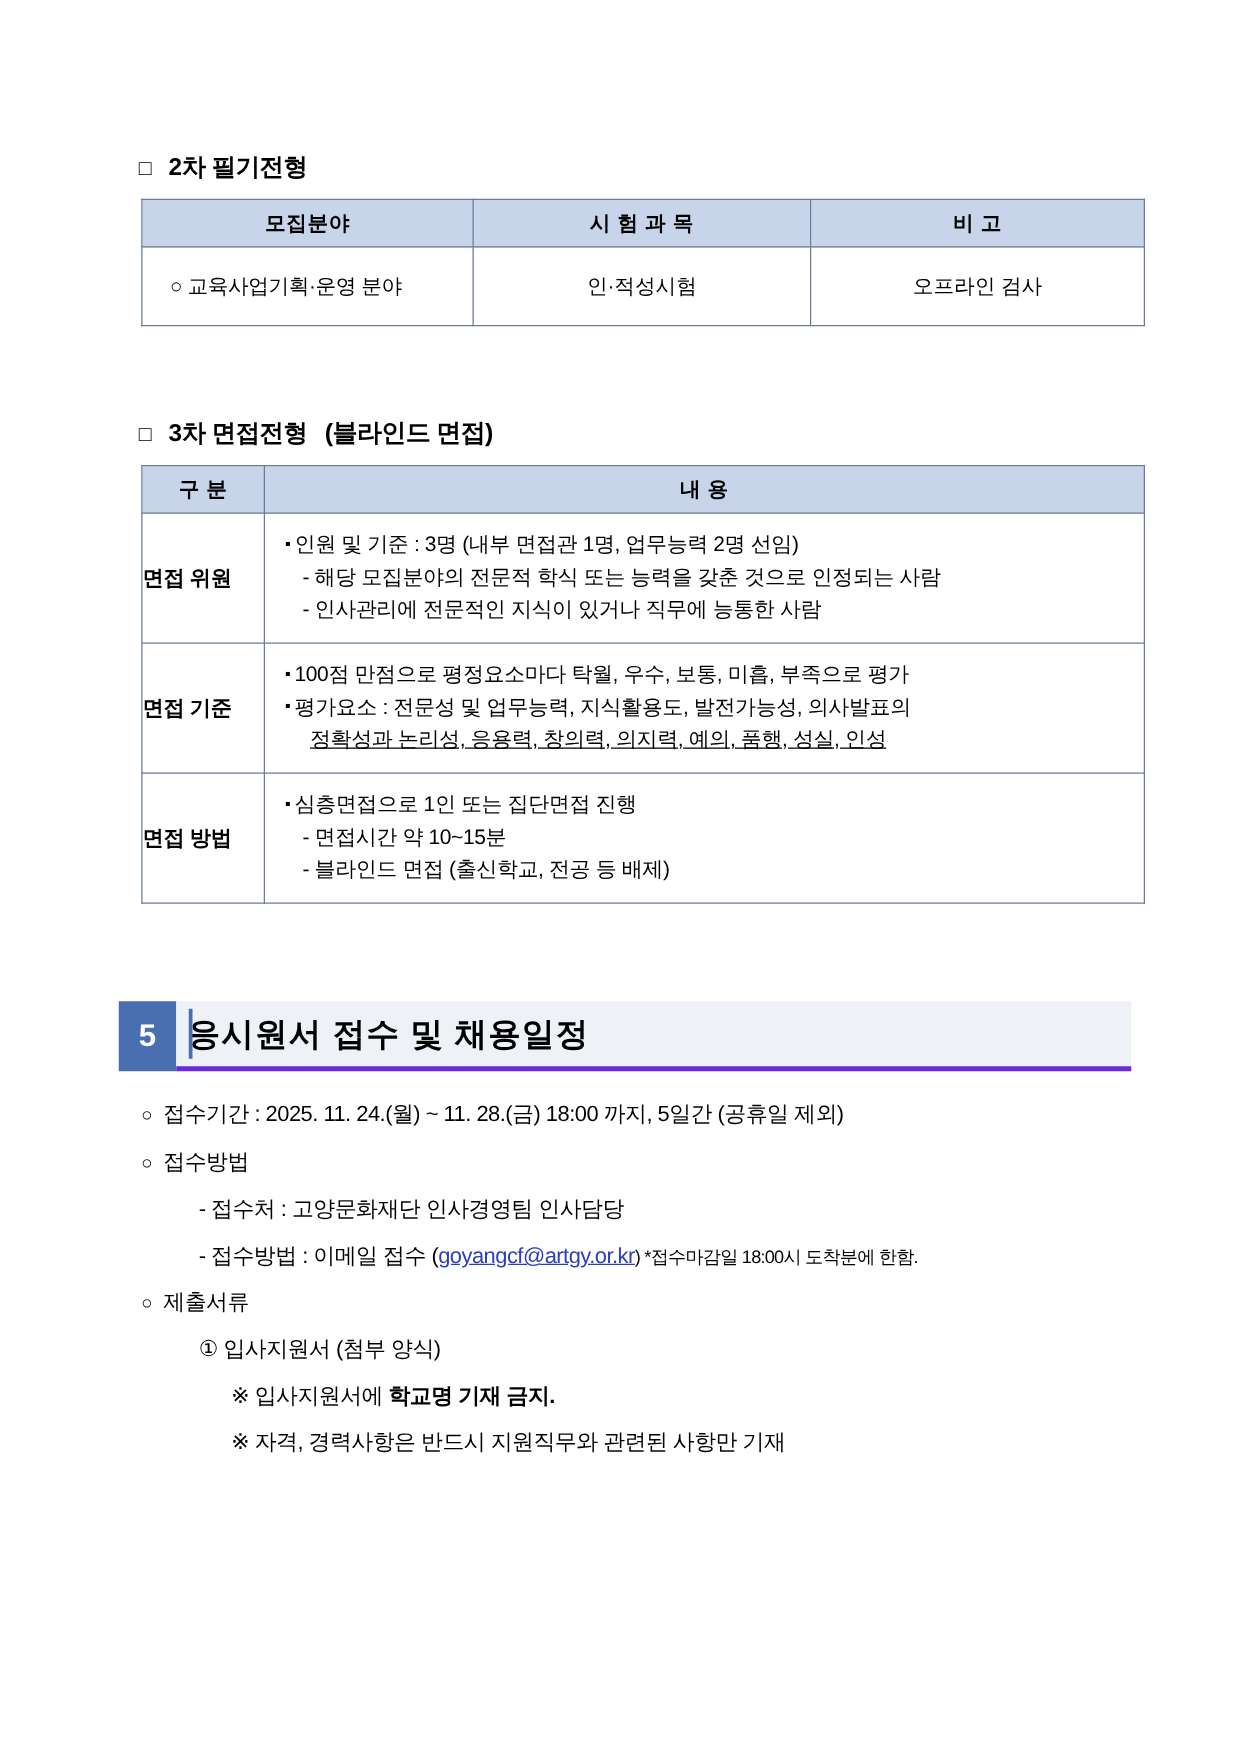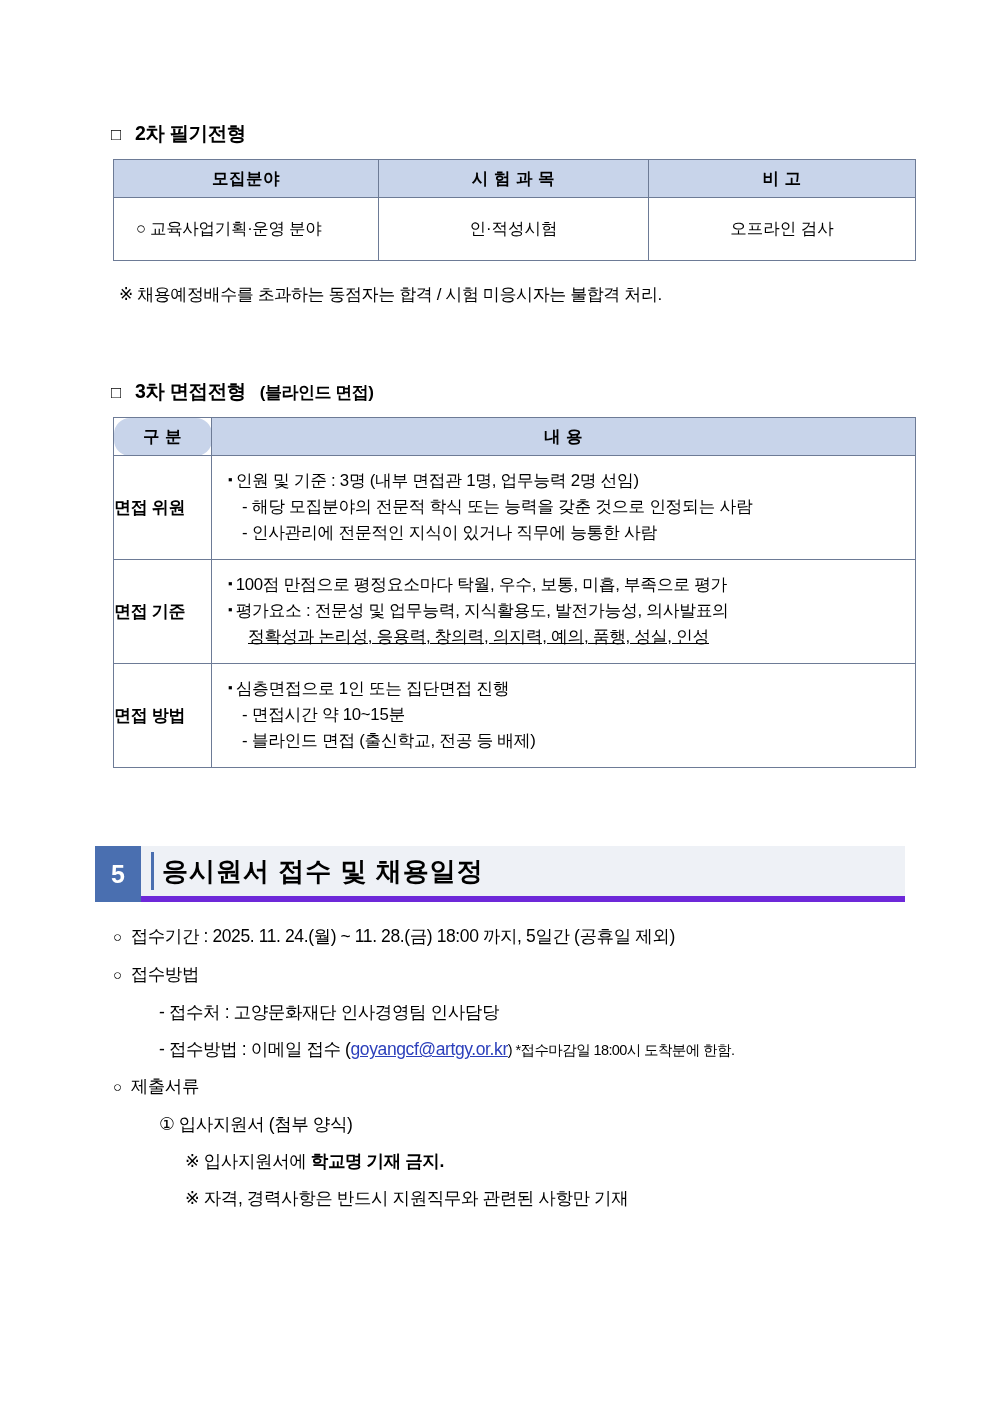--- a/index.html
+++ b/index.html
@@ -32,21 +32,21 @@
     font-weight: bold;
     letter-spacing: -0.4px;
     margin: 0 0 12px 16px;
   }
   .sec-head .box-glyph {
     font-size: 17px;
     font-weight: normal;
     line-height: 1;
   }
   .sec-head .sub {
-    font-size: 17px;
+    font-size: 20px;
     font-weight: bold;
     letter-spacing: -0.5px;
   }
 
   
   table.doc-table {
     border-collapse: collapse;
     width: 802px;
     margin-left: 18px;
     table-layout: fixed;
@@ -79,21 +79,21 @@
   }
 
   
   .note {
     font-size: 17px;
     letter-spacing: -0.4px;
     margin: 22px 0 0 24px;
   }
 
   
-  #table-interview th.col-gubun { width: 98px; border-radius: 16px; }
+  #table-interview th.col-gubun { width: 98px; }
   #table-interview td.gubun {
     font-weight: bold;
     font-size: 17px;
     text-align: left;
     letter-spacing: -0.3px;
   }
   #table-interview td.content {
     text-align: left;
     padding: 12px 10px 13px 16px;
     font-size: 16.8px;
@@ -130,22 +130,22 @@
     font-weight: bold;
     display: flex;
     align-items: center;
     justify-content: center;
   }
   .big-section .title-wrap {
     flex: 1;
     background: #eef1f6;
     display: flex;
     align-items: center;
-    border-bottom: 6px solid #6d28d9;
-    padding-left: 21px;
+    border-bottom: 4px solid #6d28d9;
+    padding-left: 9px;
     position: relative;
   }
   .big-section .title-wrap::before {
     content: "";
     position: absolute;
     left: 10px;
     top: 6px;
     bottom: 6px;
     width: 3px;
     background: #4a6fb0;
@@ -217,21 +217,20 @@
     </thead>
     <tbody>
       <tr>
         <td class="field">○ 교육사업기획·운영 분야</td>
         <td>인·적성시험</td>
         <td>오프라인 검사</td>
       </tr>
     </tbody>
   </table>
 
-  <div class="note">※ 채용예정배수를 초과하는 동점자는 합격 / 시험 미응시자는 불합격 처리.</div>
 
   <div class="sec-head" style="margin-top:72px;">
     <span class="box-glyph">□</span>
     <span>3차 면접전형</span>
     <span class="sub">(블라인드 면접)</span>
   </div>
 
   <table class="doc-table" id="table-interview">
     <colgroup>
       <col style="width:98px">

